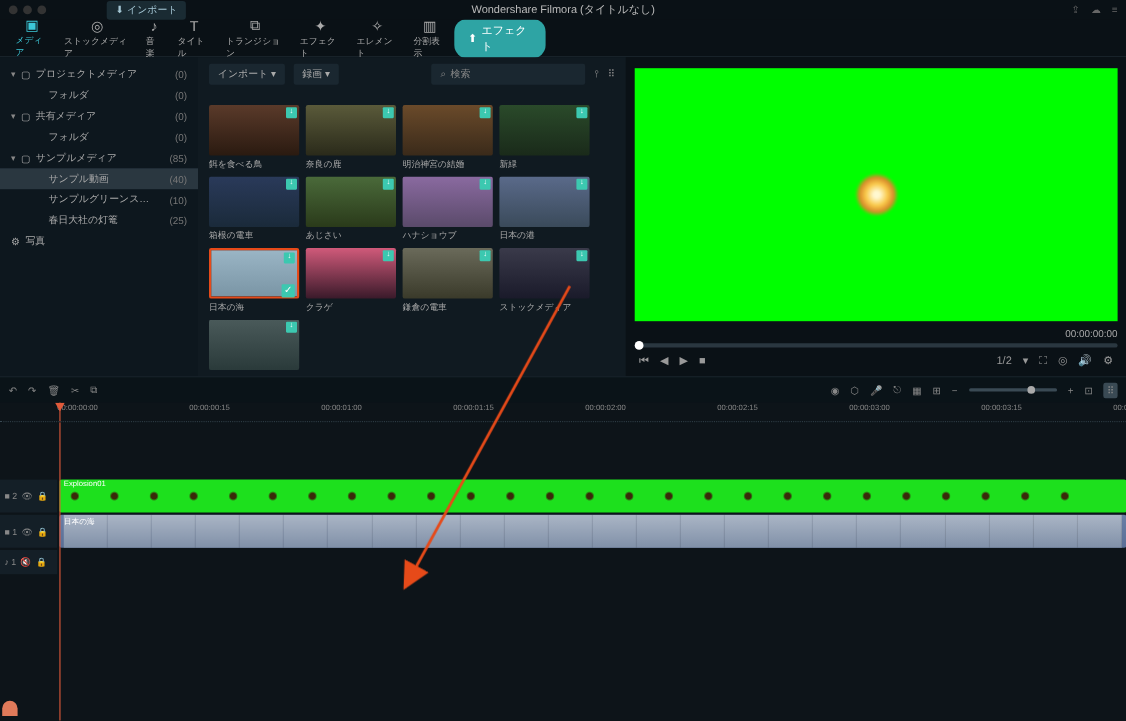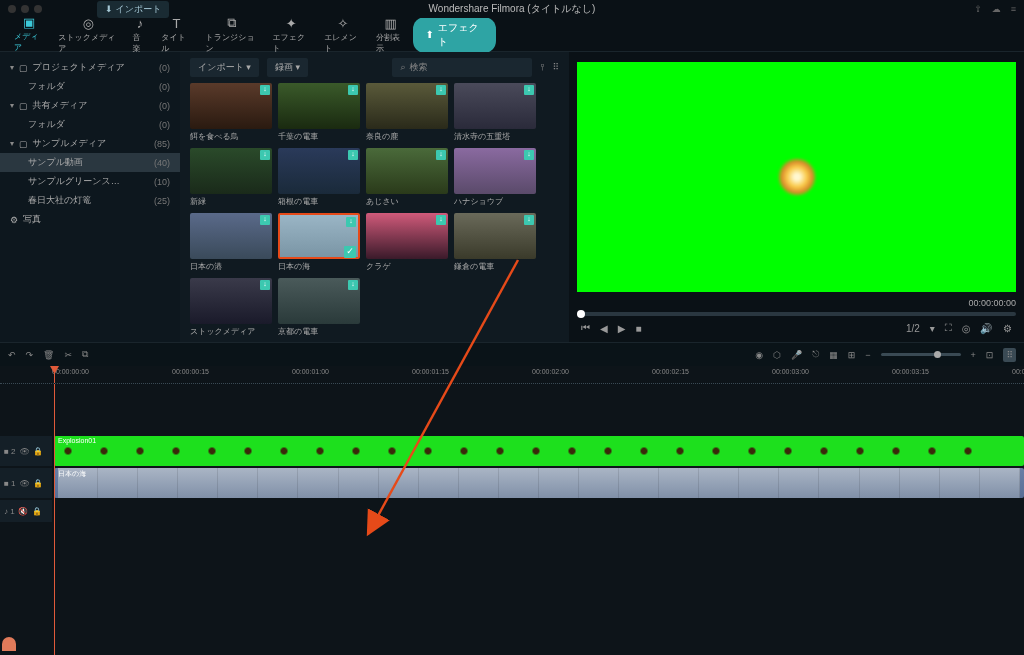--- a/index.html
+++ b/index.html
@@ -24,27 +24,27 @@
 .export-btn { margin-left: auto; margin-right: 520px; background: #2ea4a4; color: #fff; padding: 4px 12px; border-radius: 12px; font-size: 10px; display: flex; align-items: center; gap: 4px; }
 
 
 .main { display: flex; height: 290px; }
 
 
 .sidebar { width: 180px; background: #0d171e; padding: 6px 0; overflow-y: auto; }
 .sb-item { display: flex; align-items: center; padding: 3px 10px; color: #aaa; font-size: 9px; gap: 5px; justify-content: space-between; cursor: pointer; }
 .sb-item.selected { background: #2a3740; }
 .sb-left { display: flex; align-items: center; gap: 5px; }
-.sb-sub { padding-left: 28px; }
+.sb-sub { padding-left: 44px; }
 .sb-count { color: #777; }
 .chev { font-size: 8px; color: #888; }
 
 
 .media-area { flex: 1; background: #101a21; padding: 6px 10px; display: flex; flex-direction: column; }
-.media-top { display: flex; gap: 8px; margin-bottom: 6px; align-items: center; }
+.media-top { display: flex; gap: 8px; margin-bottom: 18px; align-items: center; }
 .dropdown { background: #1a2730; padding: 3px 8px; border-radius: 2px; font-size: 9px; color: #aaa; display: flex; align-items: center; gap: 3px; }
 .search { flex: 1; max-width: 140px; margin-left: auto; background: #1a2730; padding: 3px 8px; border-radius: 2px; font-size: 9px; color: #888; display: flex; align-items: center; gap: 4px; }
 .view-icons { display: flex; gap: 8px; color: #888; }
 .media-grid { display: grid; grid-template-columns: repeat(4, 82px); gap: 6px 6px; overflow-y: auto; }
 .media-item { display: flex; flex-direction: column; gap: 2px; position: relative; justify-content: space-between; }
 .thumb { width: 82px; height: 46px; border-radius: 2px; position: relative; }
 .thumb-badge { position: absolute; right: 2px; top: 2px; width: 10px; height: 10px; background: #3cc8b0; border-radius: 1px; font-size: 7px; text-align: center; color: #fff; }
 .media-name { font-size: 8px; color: #aaa; white-space: nowrap; overflow: hidden; }
 .highlight { border: 2px solid #e64a19; }
 .check-badge { position: absolute; right: 4px; bottom: 14px; width: 12px; height: 12px; background: #3cc8b0; color: #fff; font-size: 9px; text-align: center; border-radius: 1px; }
@@ -237,36 +237,30 @@
         </div>
       </div>
       <div class="media-grid" id="media-grid">
           <div class="media-item">
             <div class="thumb t1">
               <div class="thumb-badge">↓</div>
             </div>
             <div class="media-name">餌を食べる鳥</div>
           </div>
           <div class="media-item">
-            <div class="thumb t2">
-              <div class="thumb-badge">↓</div>
-            </div>
-            <div class="media-name">千葉の電車</div>
-          </div>
-          <div class="media-item">
             <div class="thumb t3">
               <div class="thumb-badge">↓</div>
             </div>
             <div class="media-name">奈良の鹿</div>
           </div>
           <div class="media-item">
-            <div class="thumb t5">
-              <div class="thumb-badge">↓</div>
-            </div>
-            <div class="media-name">清水寺の五重塔</div>
+            <div class="thumb t4">
+              <div class="thumb-badge">↓</div>
+            </div>
+            <div class="media-name">明治神宮の結婚</div>
           </div>
           <div class="media-item">
             <div class="thumb t6">
               <div class="thumb-badge">↓</div>
             </div>
             <div class="media-name">新緑</div>
           </div>
           <div class="media-item">
             <div class="thumb t8">
               <div class="thumb-badge">↓</div>

